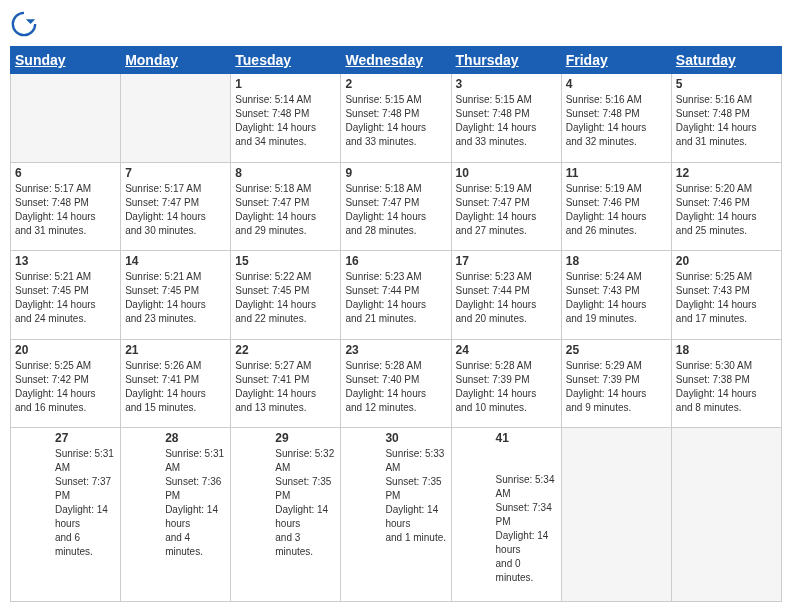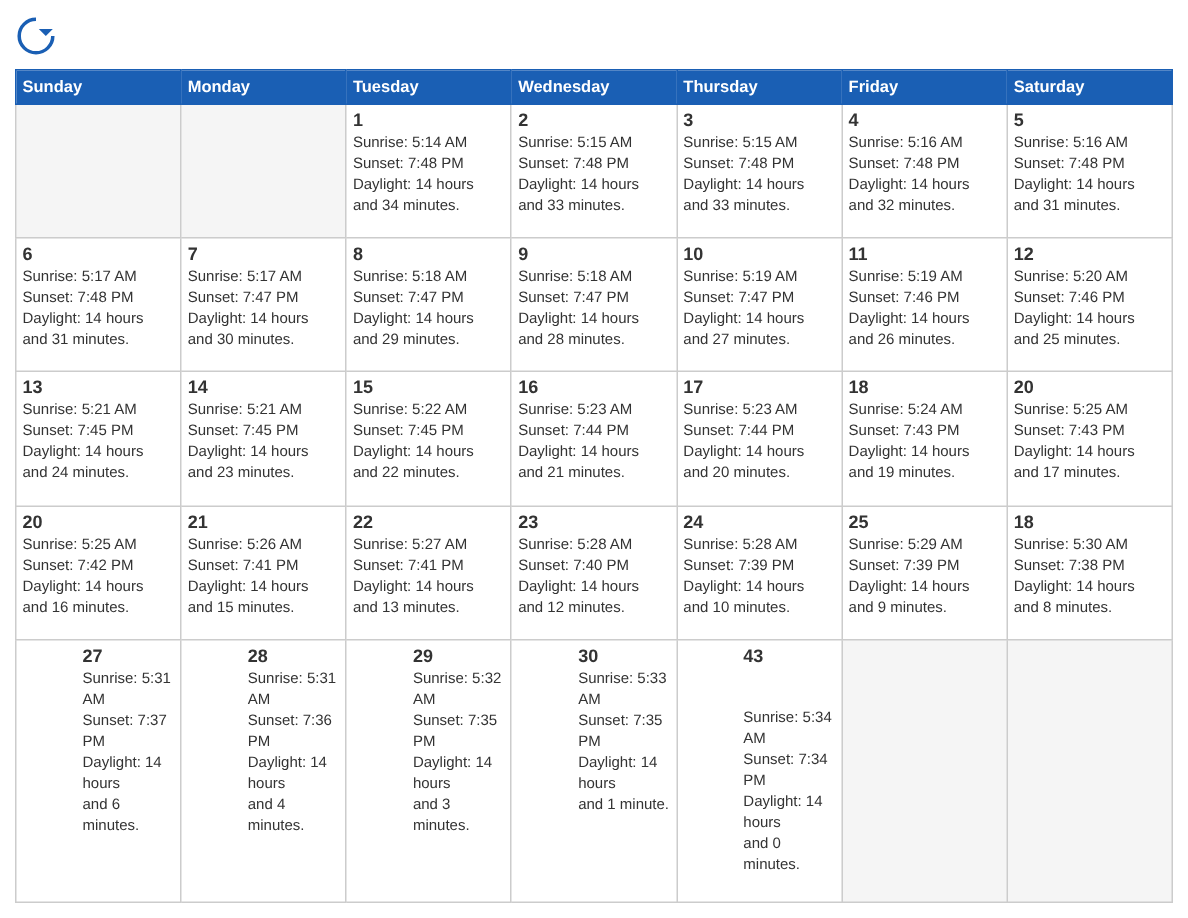--- a/index.html
+++ b/index.html
@@ -59,22 +59,23 @@
       border: 1px solid #ccc;
       border-collapse: collapse;
       width: 100%;
       table-layout: fixed;
     }
     .calendar th {
       background: #1a5fb4;
       color: #fff;
       text-align: left;
       padding: 5px 4px;
-      font-size: 11px;
+      font-size: 14px;
       border: 1px solid #1a5fb4;
+      text-decoration: underline;
     }
     .calendar td {
       border: 1px solid #ccc;
       vertical-align: top;
       padding: 3px 4px;
       height: 82px;
       background: #fff;
     }
     .calendar td.empty {
       background: #f5f5f5;
@@ -345,21 +346,21 @@
 and 3 minutes.</div>
           </td>
           <td>
             <span class="day-num">30</span>
             <div class="day-info" style="white-space: pre-line;">Sunrise: 5:33 AM
 Sunset: 7:35 PM
 Daylight: 14 hours
 and 1 minute.</div>
           </td>
           <td>
-            <span class="day-num">43</span>
+            <span class="day-num">41</span>
             <div class="day-info" style="white-space: pre-line; margin-top: 28px;">Sunrise: 5:34 AM
 Sunset: 7:34 PM
 Daylight: 14 hours
 and 0 minutes.</div>
           </td>
           <td class="empty"></td>
           <td class="empty"></td>
         </tr>
       </tbody>
   </table>

